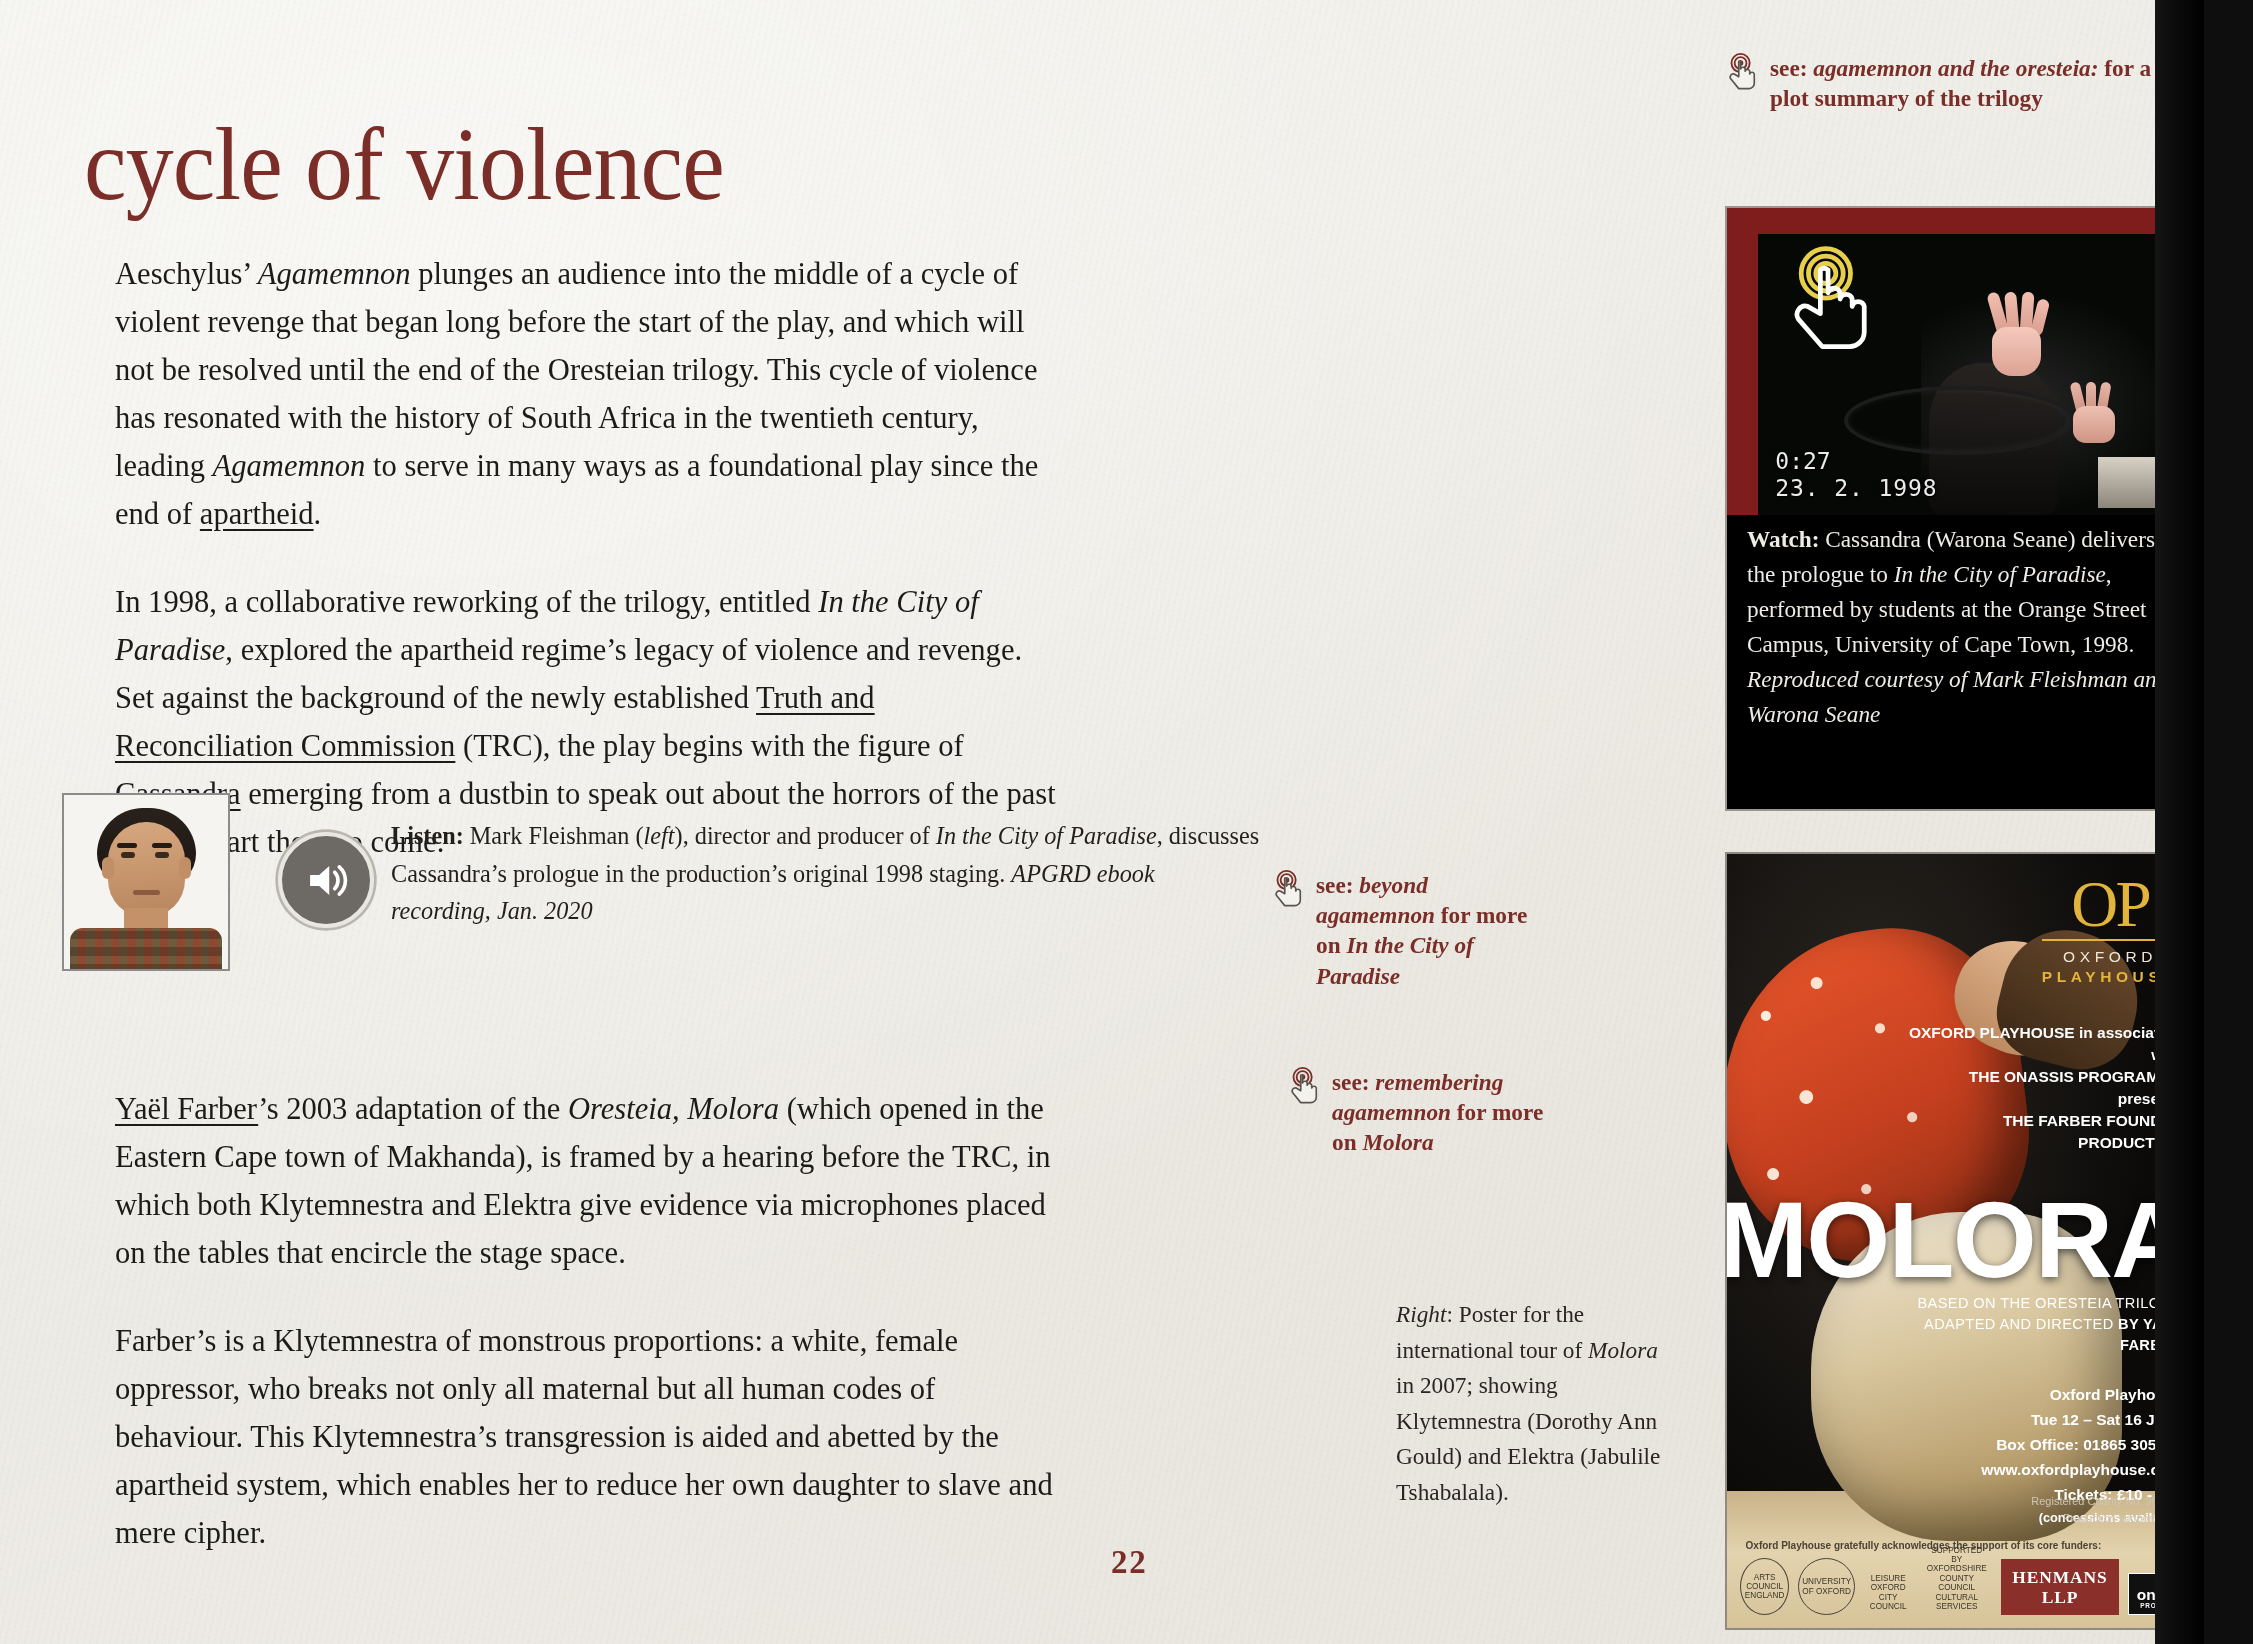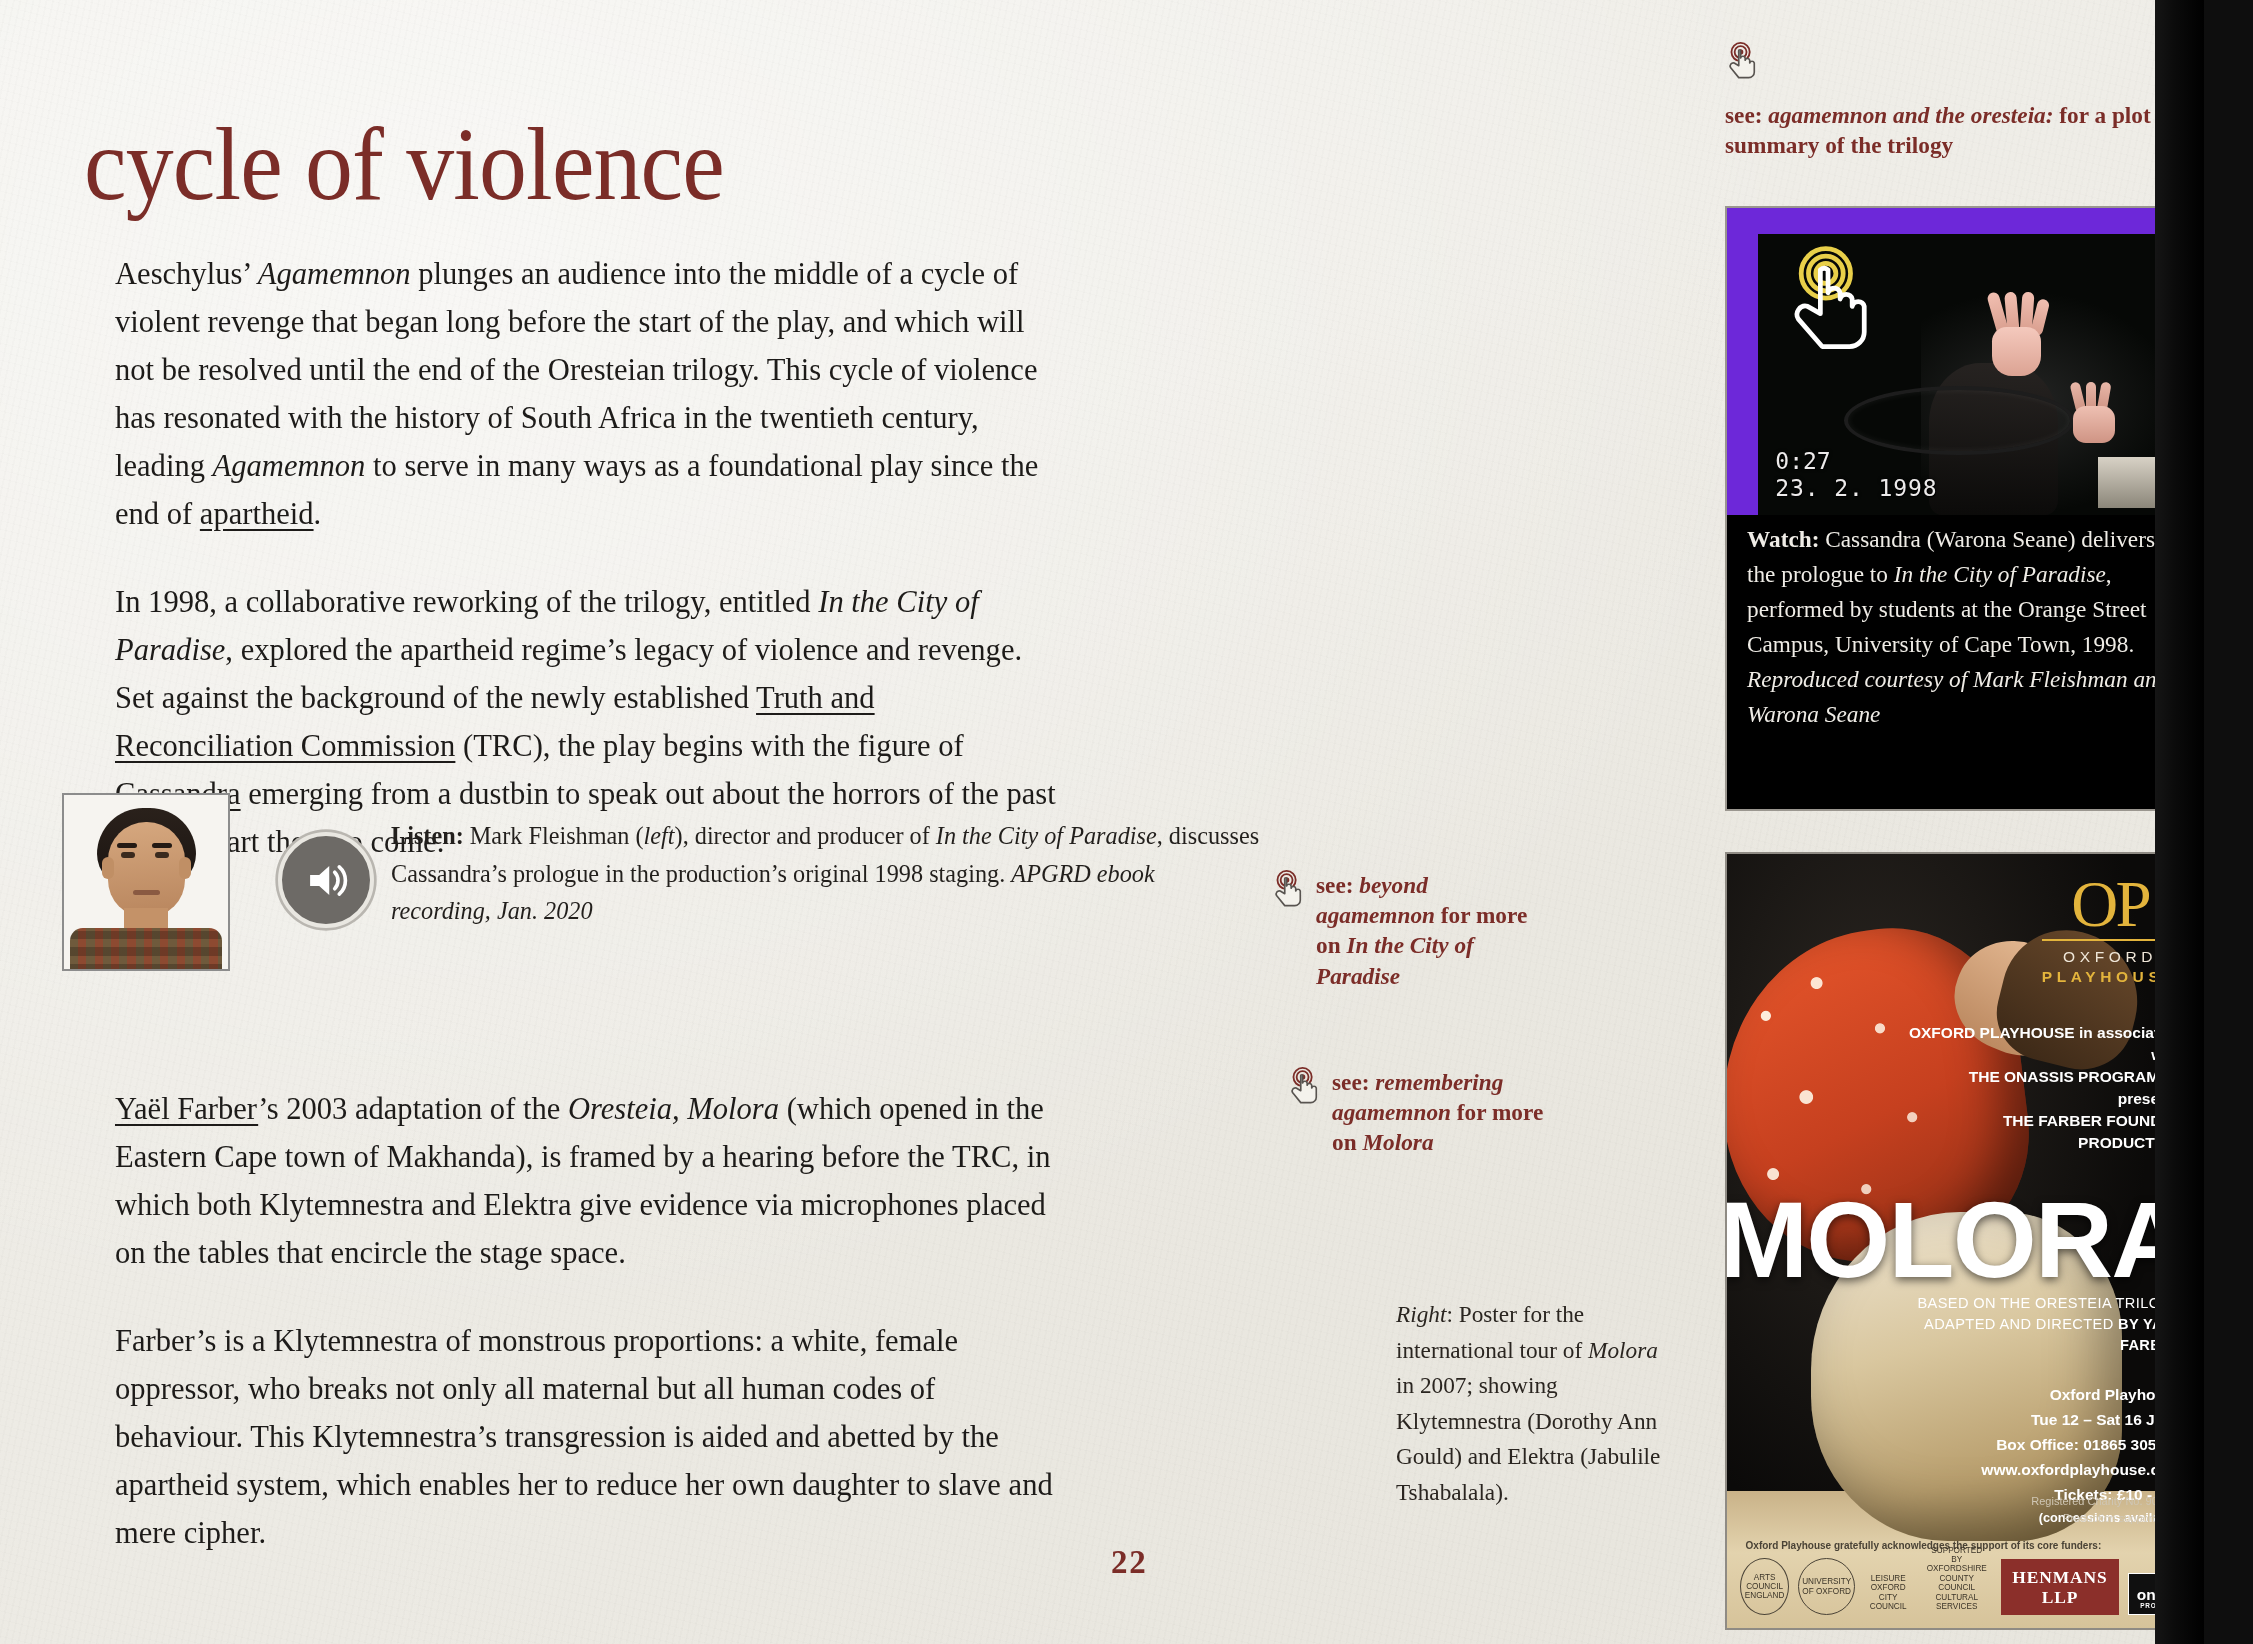--- a/index.html
+++ b/index.html
@@ -111,29 +111,29 @@
   .rightcap i{font-style:italic;}
 
   .pageno{
     position:absolute;left:1111px;top:1544px;
     font-size:33px;font-weight:700;color:#7b2d28;letter-spacing:1.8px;
   }
 
   
   .rail{position:absolute;left:1707px;top:0;width:497px;height:1645px;}
 
-  .topnote{position:absolute;left:18.3px;top:42px;width:475px;flex-direction:column;}
+  .topnote{position:absolute;left:18.3px;top:53px;width:475px;}
 
   
   .video{
     position:absolute;left:18.3px;top:206px;width:479px;height:605px;
     background:#000;border:2.7px solid #9a968f;box-sizing:border-box;
     overflow:hidden;
   }
-  .vid-still{position:absolute;left:0;top:0;width:100%;height:307px;background:#6d28d9;overflow:hidden;}
+  .vid-still{position:absolute;left:0;top:0;width:100%;height:307px;background:#7f1d1d;overflow:hidden;}
   .vid-inner{position:absolute;left:31px;top:25.6px;right:16.4px;bottom:0;background:#060806;}
   .vid-glow{
     position:absolute;left:38%;top:20%;width:60%;height:80%;
     background:radial-gradient(ellipse at 40% 50%, rgba(60,60,60,.55), rgba(0,0,0,0) 70%);
   }
   .hoop{
     position:absolute;left:20%;top:54%;width:52%;height:22%;
     border:4.6px solid #1d1d1d;border-radius:50%;
     box-shadow:inset 0 0 7.3px rgba(255,255,255,.07);
   }

